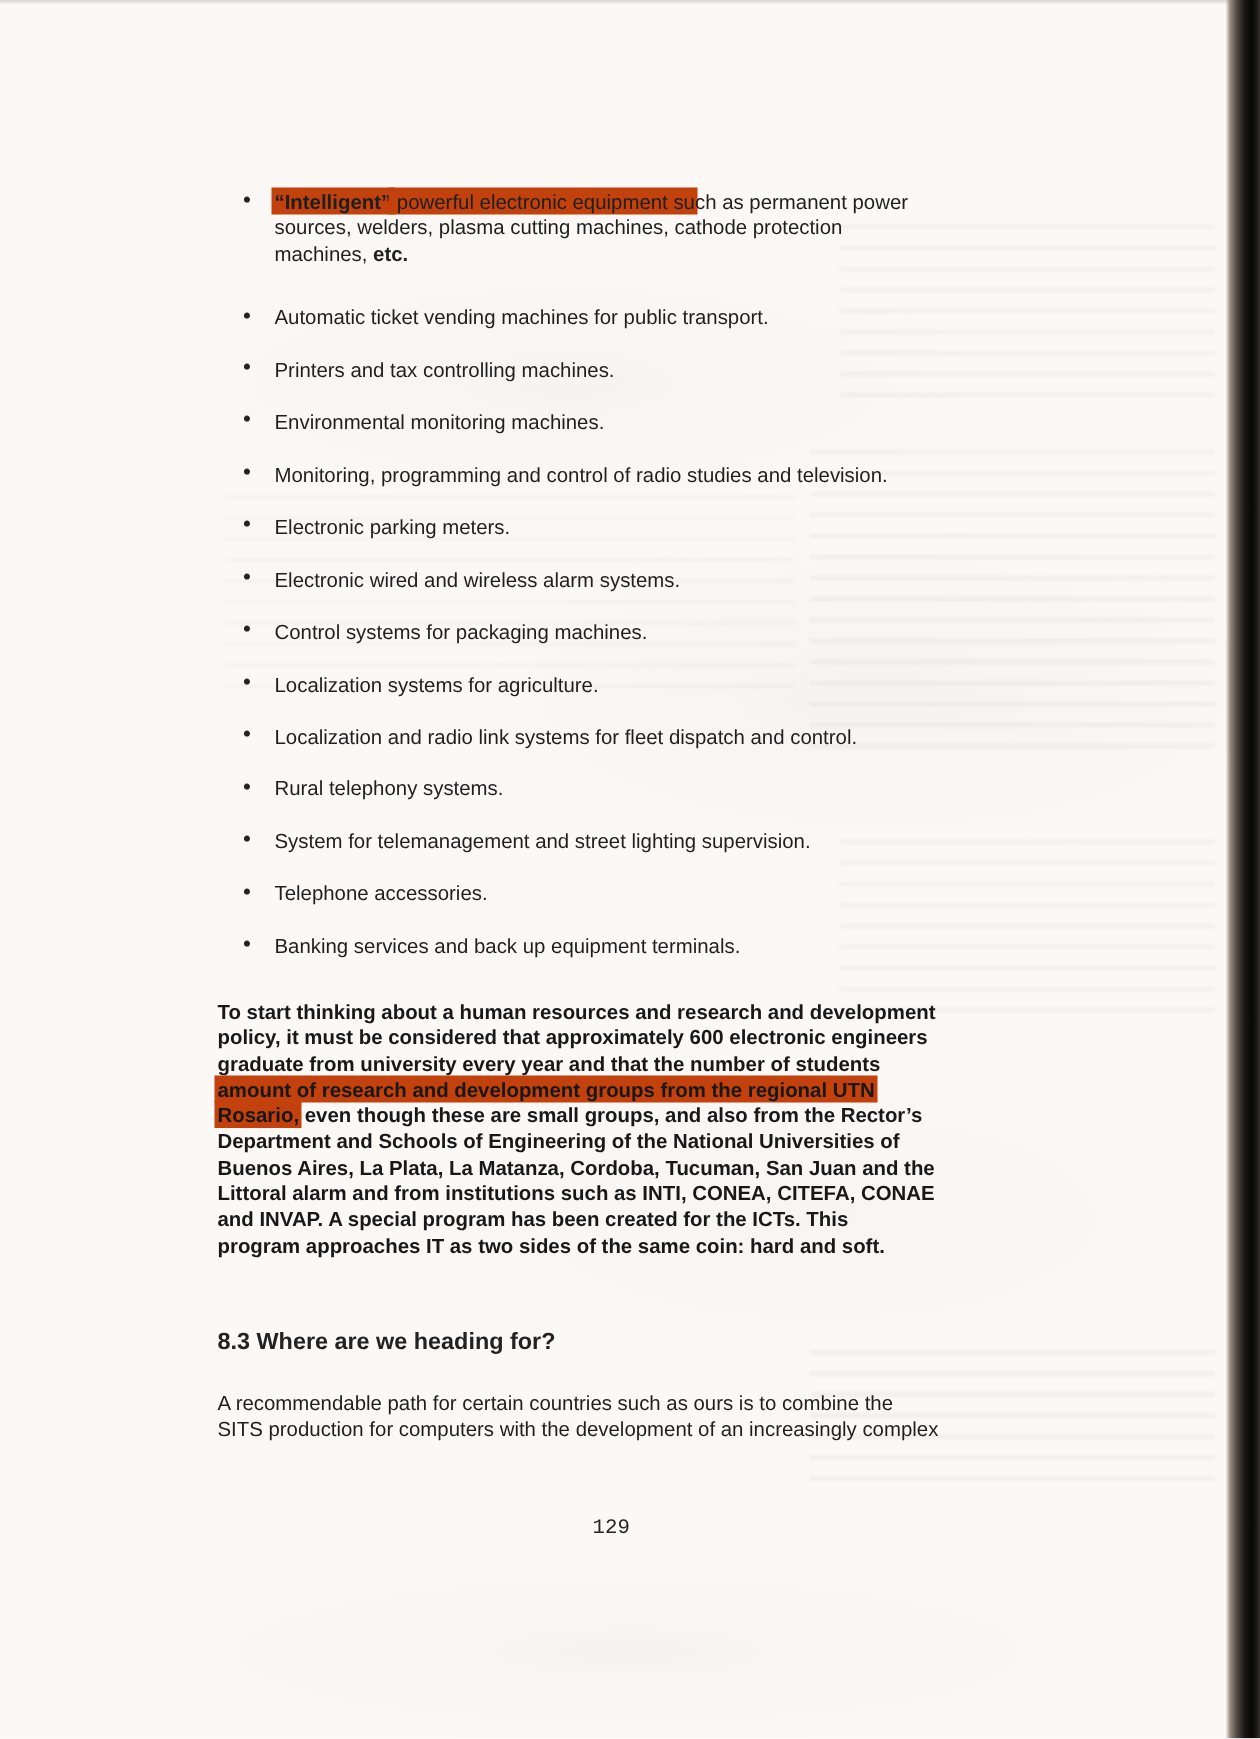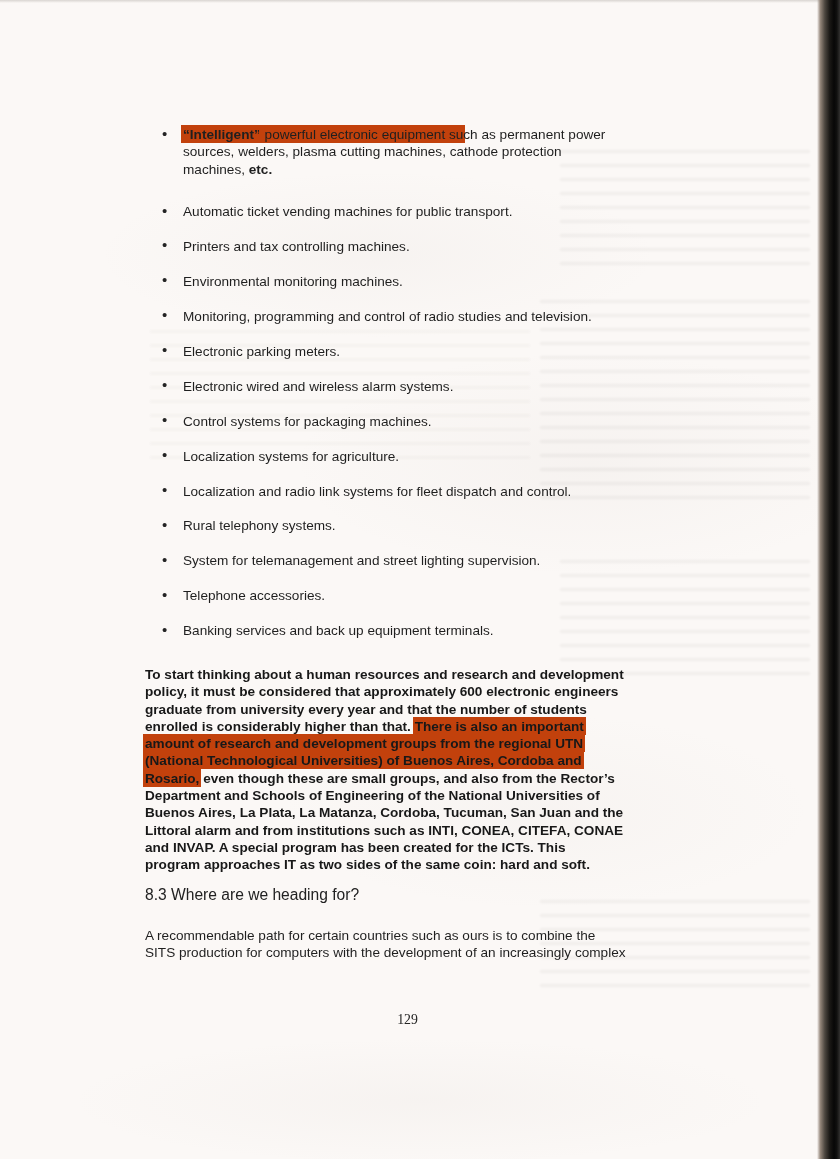--- a/index.html
+++ b/index.html
@@ -49,26 +49,26 @@
     font-size:13.6px;line-height:17.35px;
   }
   .bullets li{position:relative;padding-left:38px;margin-bottom:17.6px;}
   .bullets li:first-child{margin-bottom:25px;}
   .marker{position:absolute;left:17px;top:-1.5px;font-size:15px;color:#242424;}
 
   .para{position:absolute;font-size:13.6px;line-height:17.3px;}
   .para1{left:145px;top:666px;width:560px;font-weight:700;color:#181818;}
   .heading{
     position:absolute;left:145px;top:886px;margin:0;
-    font-size:15.6px;font-weight:400;color:#222;
+    font-size:15.6px;font-weight:700;color:#222;
   }
   .para2{left:145px;top:927px;width:560px;}
   .page-number{
     position:absolute;left:145px;top:1012px;width:525px;text-align:center;
-    font-family:Liberation Serif, serif;font-size:13.8px;color:#242424;
+    font-family:Liberation Mono, monospace;font-size:13.8px;color:#242424;
   }
 </style>
 </head>
 <body>
 
 <div class="page">
 
   <div class="bleed b1"></div>
   <div class="bleed b2"></div>
   <div class="bleed b3"></div>
@@ -161,23 +161,21 @@
         <div class="li-body">
           <div class="line"><span>Banking services and back up equipment terminals.</span></div>
         </div>
       </li>
     </ul>
 
   <div class="para para1">
       <div class="line"><span>To start thinking about a human resources and research and development</span></div>
       <div class="line"><span>policy, it must be considered that approximately 600 electronic engineers</span></div>
       <div class="line"><span>graduate from university every year and that the number of students</span></div>
-      <div class="line"><span>enrolled is considerably higher than that. </span><span class="h">There is also an important</span></div>
       <div class="line"><span class="h">amount of research and development groups from the regional UTN</span></div>
-      <div class="line"><span class="h">(National Technological Universities) of Buenos Aires, Cordoba and</span></div>
       <div class="line"><span class="h">Rosario,</span><span> even though these are small groups, and also from the Rector’s</span></div>
       <div class="line"><span>Department and Schools of Engineering of the National Universities of</span></div>
       <div class="line"><span>Buenos Aires, La Plata, La Matanza, Cordoba, Tucuman, San Juan and the</span></div>
       <div class="line"><span>Littoral alarm and from institutions such as INTI, CONEA, CITEFA, CONAE</span></div>
       <div class="line"><span>and INVAP. A special program has been created for the ICTs. This</span></div>
       <div class="line"><span>program approaches IT as two sides of the same coin: hard and soft.</span></div>
     </div>
 
   <h2 class="heading">8.3 Where are we heading for?</h2>
 

